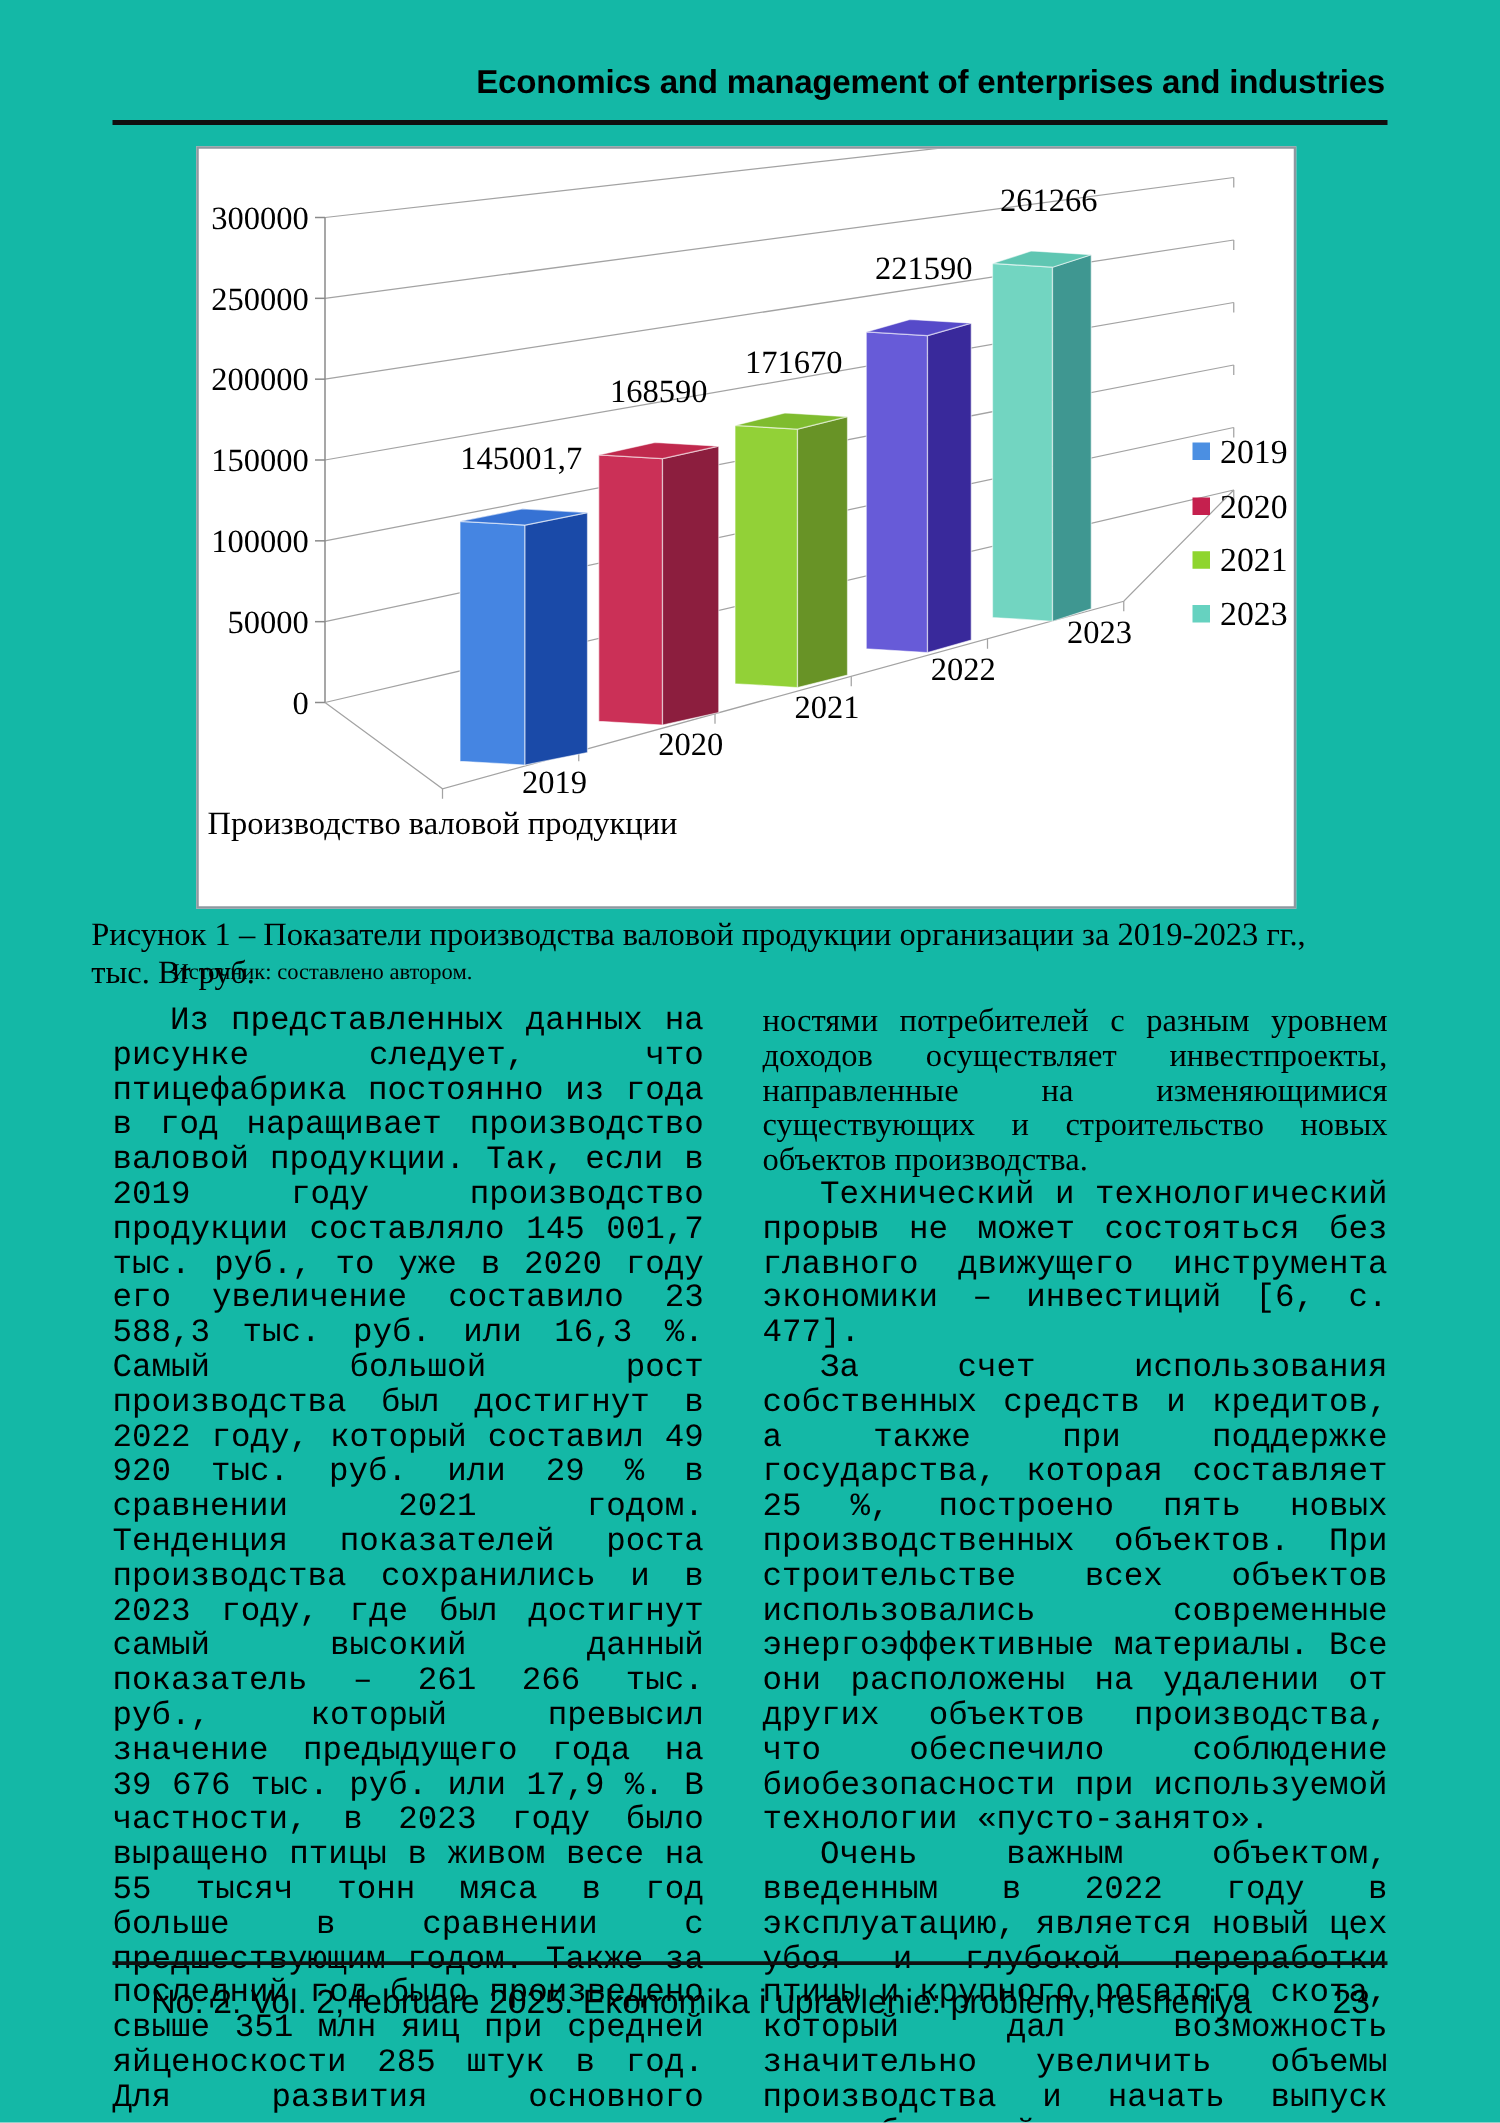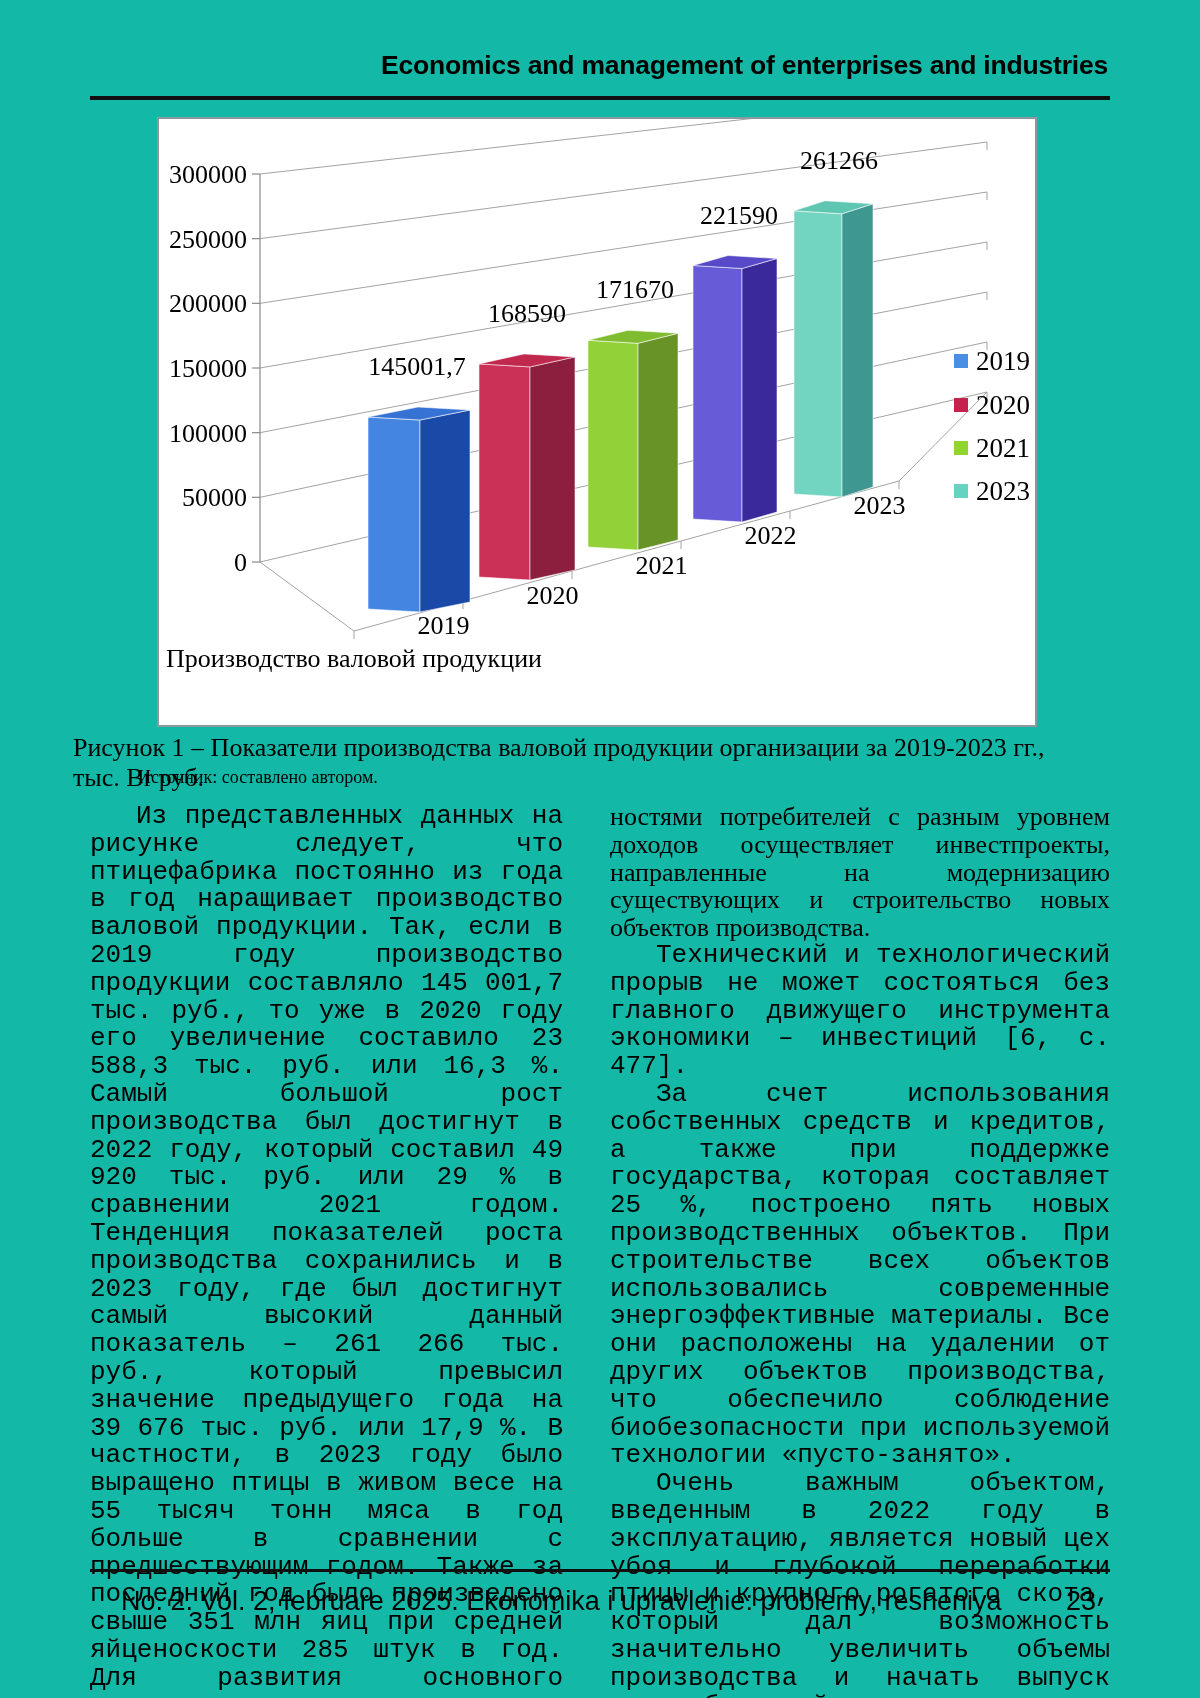--- a/index.html
+++ b/index.html
@@ -120,21 +120,21 @@
   </div>
 
   <div class="caption1">Рисунок 1 – Показатели производства валовой продукции организации за 2019-2023 гг., тыс. Br руб.</div>
   <div class="caption2">Источник: составлено автором.</div>
 
   <div class="col col-left">
       <p class="ind">Из представленных данных на рисунке следует, что птицефабрика постоянно из года в год наращивает производство валовой продукции. Так, если в 2019 году производство продукции составляло 145 001,7 тыс. руб., то уже в 2020 году его увеличение составило 23 588,3 тыс. руб. или 16,3 %. Самый большой рост производства был достигнут в 2022 году, который составил 49 920 тыс. руб. или 29 % в сравнении 2021 годом. Тенденция показателей роста производства сохранились и в 2023 году, где был достигнут самый высокий данный показатель – 261 266 тыс. руб., который превысил значение предыдущего года на 39 676 тыс. руб. или 17,9 %. В частности, в 2023 году было выращено птицы в живом весе на 55 тысяч тонн мяса в год больше в сравнении с предшествующим годом. Также за последний год было произведено свыше 351 млн яиц при средней яйценоскости 285 штук в год. Для развития основного производства растениеводство обеспечило надежную кормовую базу и выработку комбикормов собственного производства в объеме 129 758 тонн. Эти показатели производства продукции за 2023 год являются лучшими не только для Витебского региона, но и для страны.</p>
       <p class="ind">Следуя мировым трендам, предприятие для расширения ассортимента производимой продукции в связи изменяющимися желаниями и потреб-</p>
     </div>
   <div class="col col-right">
-      <p>ностями потребителей с разным уровнем доходов осуществляет инвестпроекты, направленные на модернизацию существующих и строительство новых объектов производства.</p>
+      <p>ностями потребителей с разным уровнем доходов осуществляет инвестпроекты, направленные на изменяющимися существующих и строительство новых объектов производства.</p>
       <p class="ind">Технический и технологический прорыв не может состояться без главного движущего инструмента экономики – инвестиций [6, с. 477].</p>
       <p class="ind">За счет использования собственных средств и кредитов, а также при поддержке государства, которая составляет 25 %, построено пять новых производственных объектов. При строительстве всех объектов использовались современные энергоэффективные материалы. Все они расположены на удалении от других объектов производства, что обеспечило соблюдение биобезопасности при используемой технологии «пусто-занято».</p>
       <p class="ind">Очень важным объектом, введенным в 2022 году в эксплуатацию, является новый цех убоя и глубокой переработки птицы и крупного рогатого скота, который дал возможность значительно увеличить объемы производства и начать выпуск востребованной высококачественной продукции</p>
     </div>
 
   <div class="ftr-rule"></div>
   <div class="ftr-text">No. 2. Vol. 2, februare 2025. Ekonomika i upravlenie: problemy, resheniya</div>
   <div class="ftr-page">23</div>
 
 </div>

